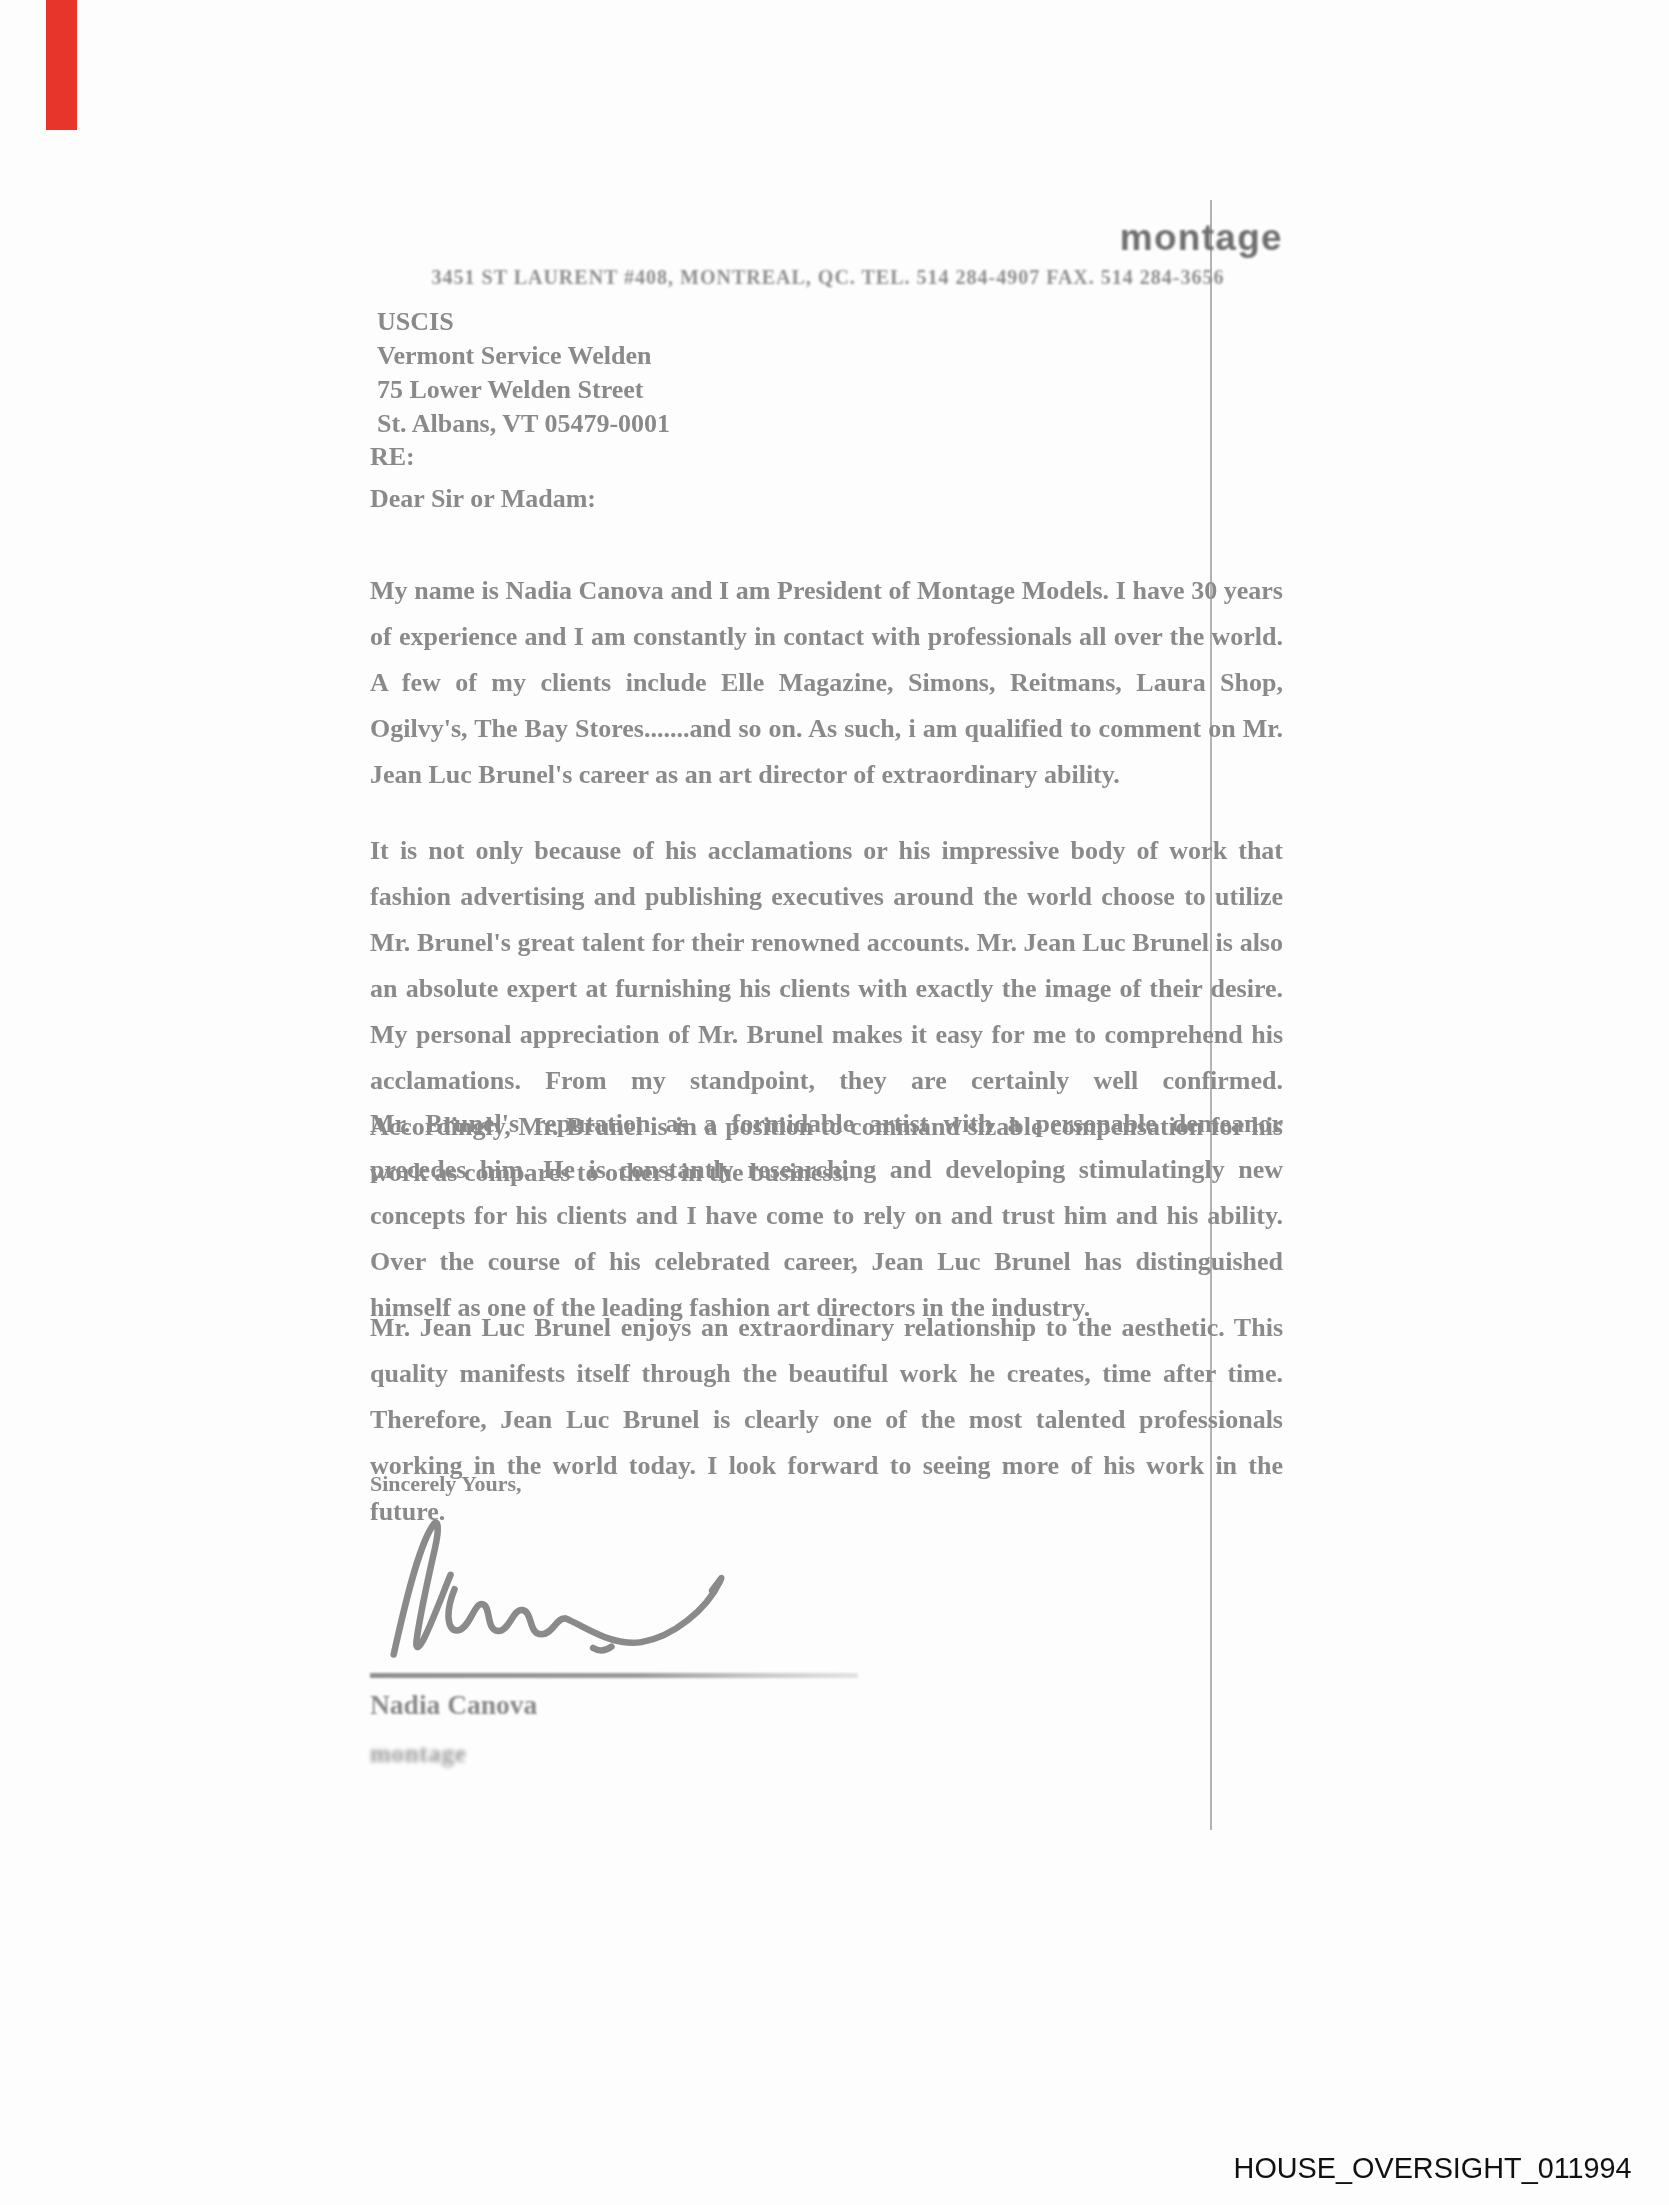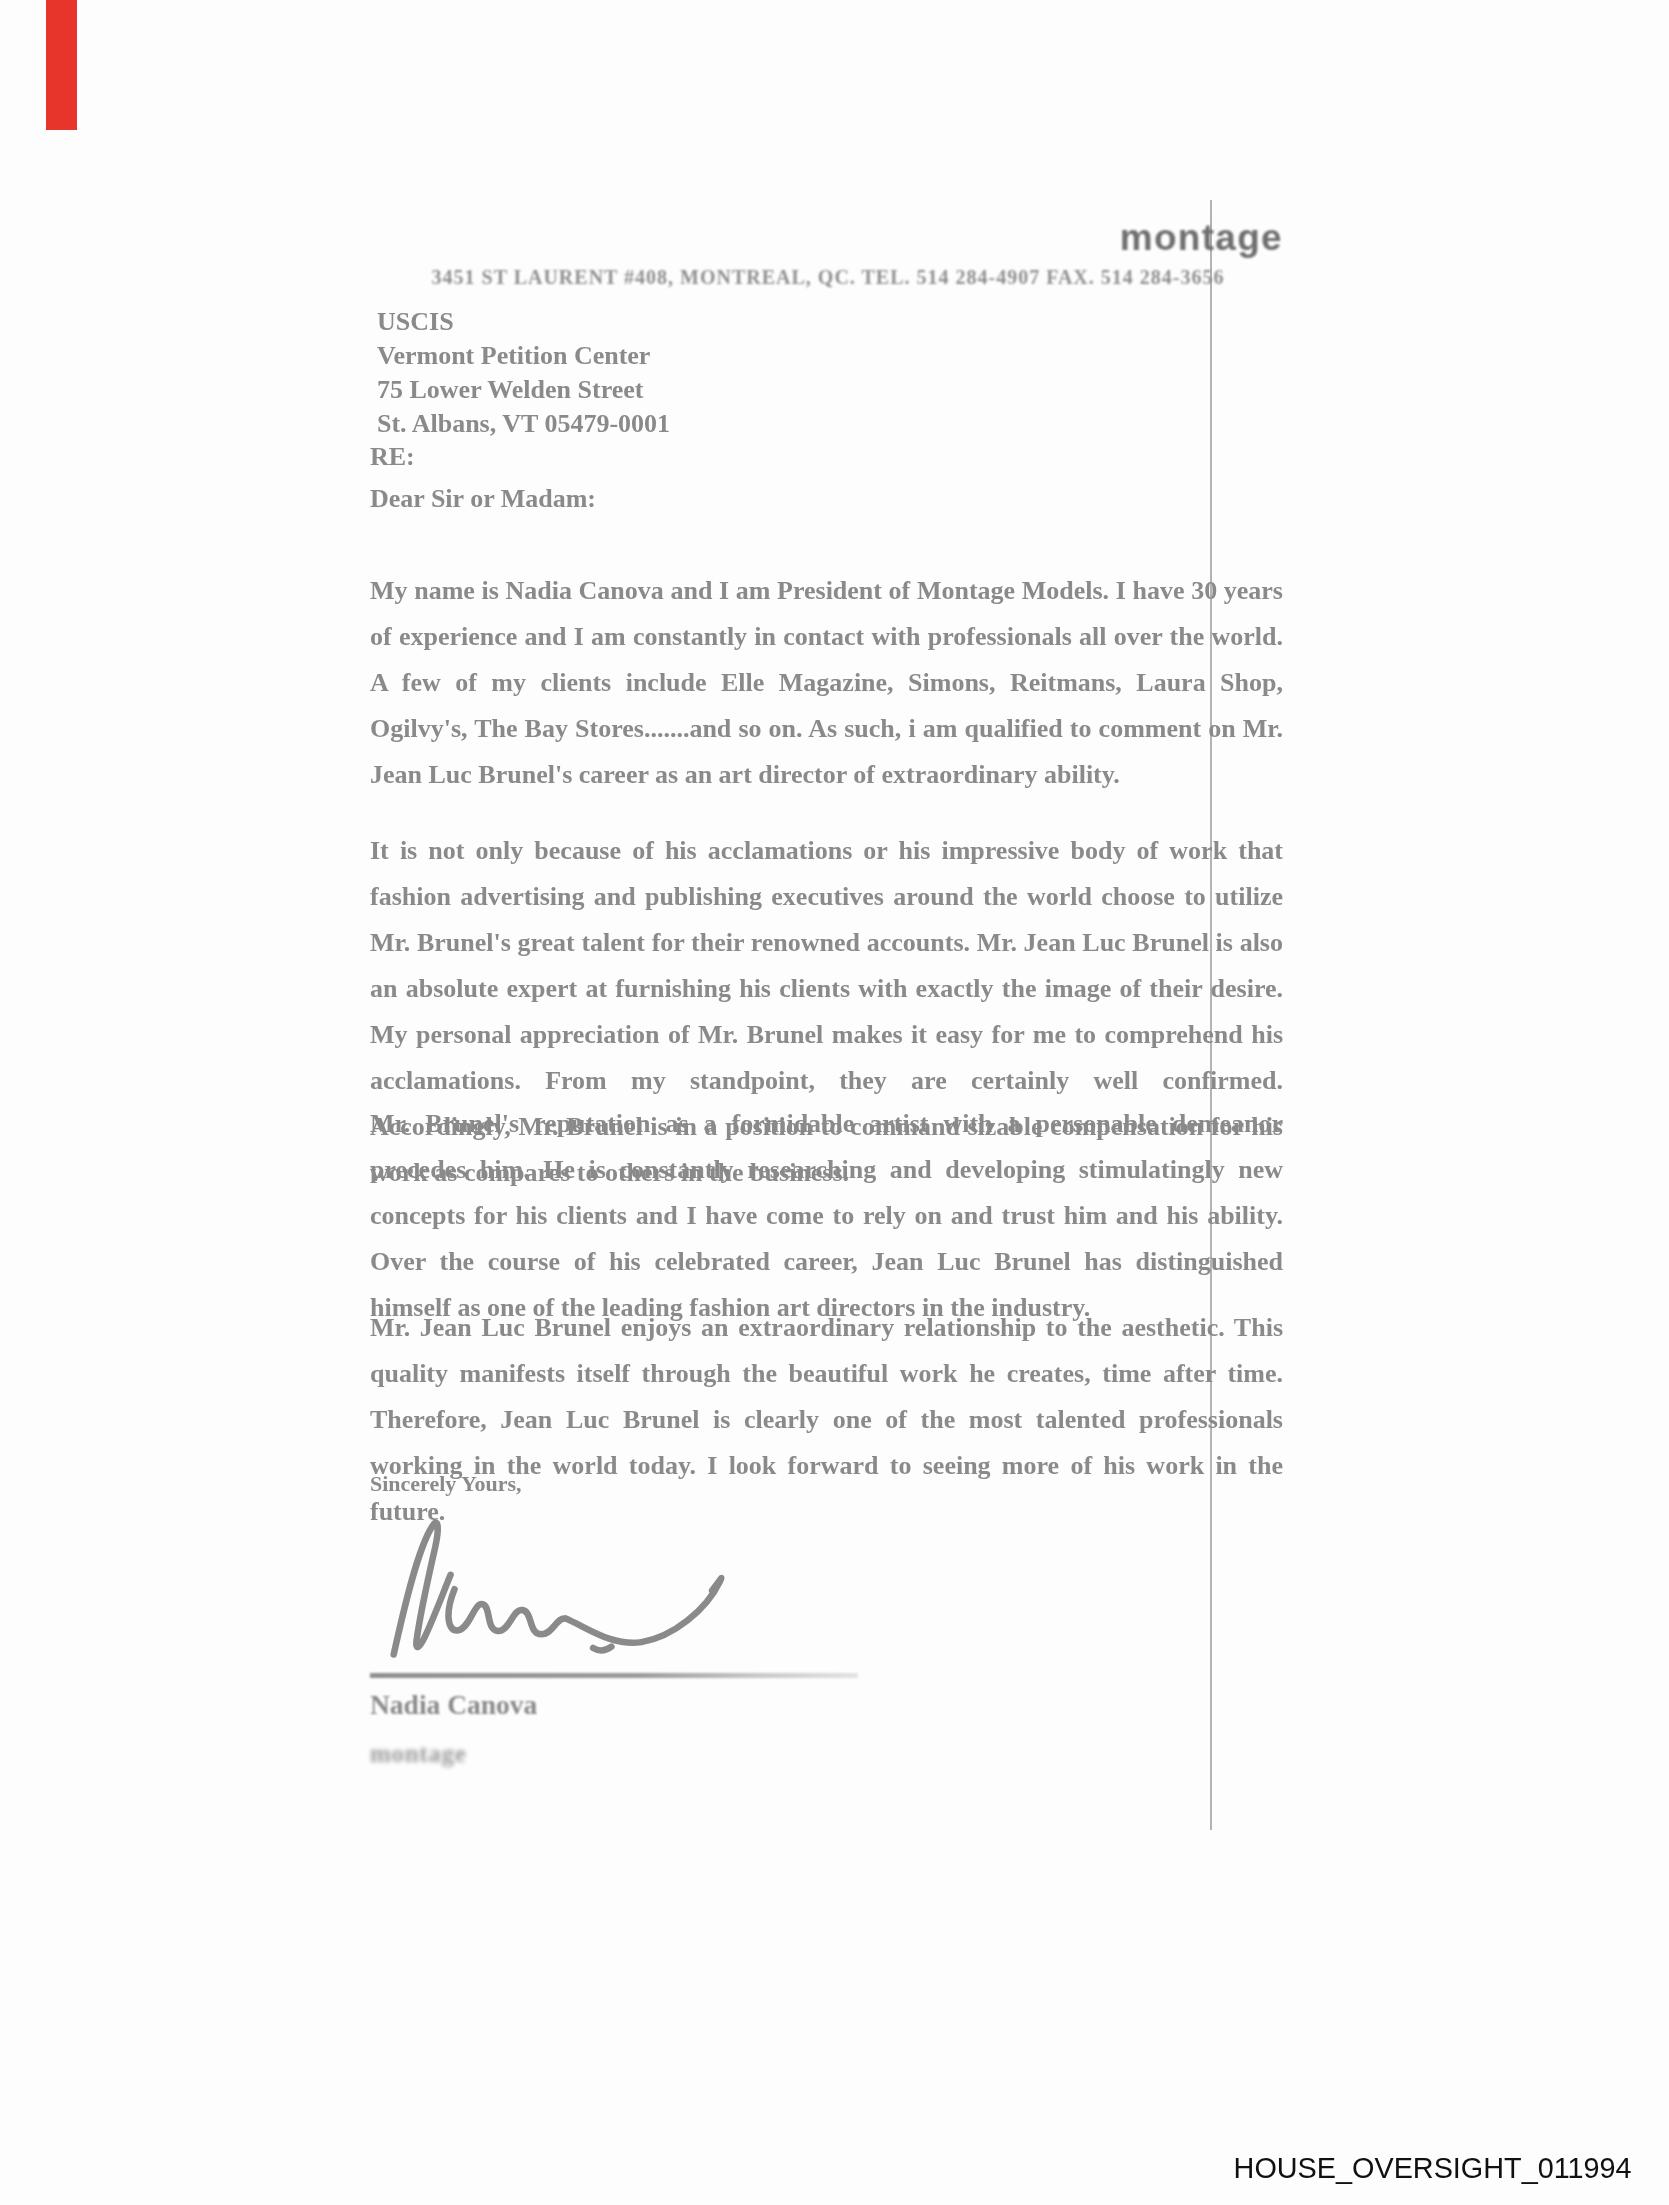--- a/index.html
+++ b/index.html
@@ -101,21 +101,21 @@
   <div class="red-mark"></div>
   <div class="scan-line"></div>
 
   <div class="letter">
 
     <div class="logo scan">montage</div>
     <div class="addr-line">3451 ST LAURENT #408, MONTREAL, QC. TEL. 514 284-4907 FAX. 514 284-3656</div>
 
     <div class="recipient scan">
       <div>USCIS</div>
-      <div>Vermont Petition Center</div>
+      <div>Vermont Service Welden</div>
       <div>75 Lower Welden Street</div>
       <div>St. Albans, VT 05479-0001</div>
     </div>
 
     <div class="re-line scan">
       <span class="re-label">RE:</span>
     </div>
 
     <div class="salutation scan">Dear Sir or Madam:</div>
 

